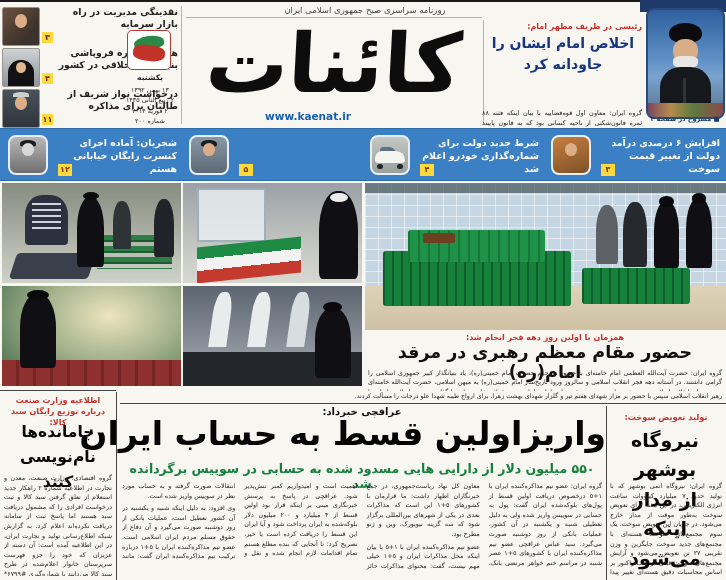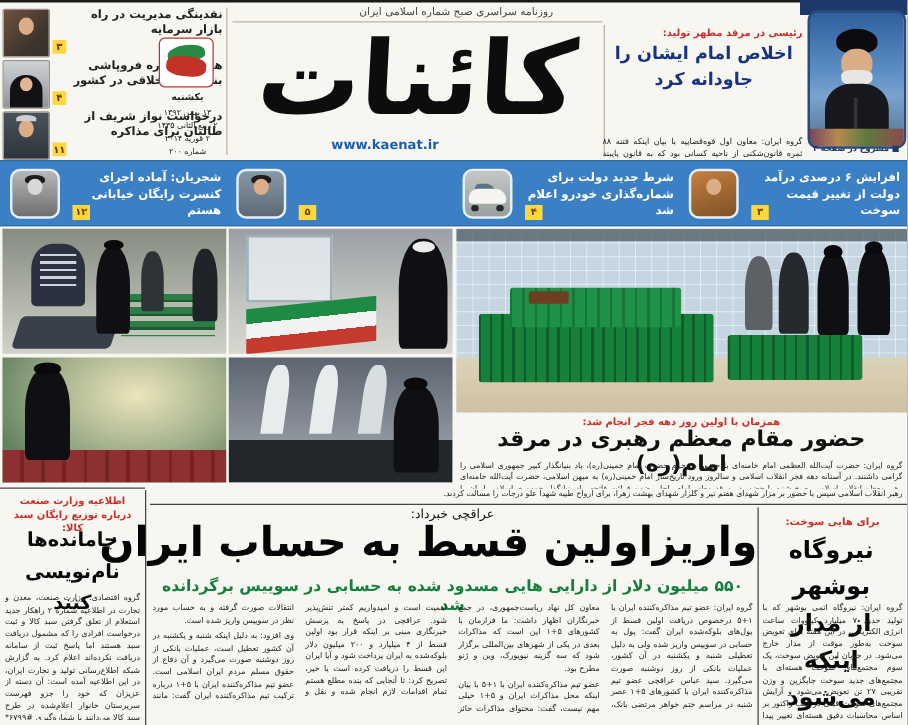--- a/index.html
+++ b/index.html
@@ -78,21 +78,21 @@
   .c-text{position:absolute;left:56px;right:6px;top:7px;font-size:9.4px;font-weight:bold;color:#fff;line-height:1.4;text-align:right;}
   .c-badge{position:absolute;left:56px;bottom:6px;min-width:12px;height:12px;padding:0 1px;background:#ffd83d;color:#7a3b00;font-size:8px;font-weight:bold;line-height:12px;text-align:center;}
 </style>
 </head>
 <body>
 
 <div class="page">
 
   <div class="abs" style="left:0;top:0;width:726px;height:2px;background:#1a1a1a;"></div>
 
-  <div class="abs center" style="left:240px;top:5px;width:250px;font-size:8.5px;color:#444;">روزنامه سراسری صبح شماره اسلامی ایران</div>
+  <div class="abs center" style="left:240px;top:5px;width:250px;font-size:8.5px;color:#444;">روزنامه سراسری صبح جمهوری اسلامی ایران</div>
   <div class="abs hair" style="left:186px;top:17px;width:296px;height:1px;"></div>
 
   <div class="brief" style="top:6px;">
     <div class="b-photo t-desk">
         <div class="face"></div>
       </div>
     <div class="b-text">نقدینگی مدیریت در راه بازار سرمایه</div>
     <div class="b-badge">۳</div>
   </div>
   <div class="brief" style="top:47px;">
@@ -135,21 +135,21 @@
 
   <div class="abs" style="left:640px;top:0;width:86px;height:12px;background:#1d3a6b;"></div>
   <div class="lead-photo">
     <div class="abs" style="left:28%;top:12%;width:44%;height:19%;background:#0c0c10;border-radius:50% 50% 40% 40%;"></div>
     <div class="abs" style="left:33%;top:27%;width:34%;height:23%;background:#d9ad85;border-radius:45%;"></div>
     <div class="abs" style="left:33%;top:43%;width:34%;height:12%;background:#e8e6e2;border-radius:40% 40% 60% 60%;"></div>
     <div class="abs" style="left:16%;top:53%;width:68%;height:47%;background:#17181d;border-radius:40% 40% 0 0;"></div>
     <div class="abs" style="left:47%;top:64%;width:4%;height:26%;background:#333;"></div>
     <div class="flw"></div>
   </div>
-  <div class="abs red" style="left:484px;top:22px;width:158px;font-size:8px;font-weight:bold;text-align:right;">رئیسی در مرقد مطهر تولید:</div>
+  <div class="abs red" style="left:484px;top:22px;width:158px;font-size:8px;font-weight:bold;text-align:right;">رئیسی در ظریف مطهر امام:</div>
   <div class="abs center" style="left:486px;top:33px;width:154px;font-size:14px;font-weight:bold;line-height:1.5;color:#16357e;">اخلاص امام ایشان را جاودانه کرد</div>
   <div class="abs just clip" style="left:482px;top:96px;width:160px;height:26px;font-size:6.5px;line-height:1.5;color:#222;margin-top:13px;">گروه ایران: معاون اول قوه‌قضاییه با بیان اینکه فتنه ۸۸ ثمره قانون‌شکنی از ناحیه کسانی بود که به قانون پایبند بودند گفت: حماسه سیاسی ۹۲ نتیجه قانون‌مداری بود.</div>
   <div class="abs center" style="left:644px;top:115px;width:82px;font-size:6.5px;font-weight:bold;color:#1d3a6b;">■ مشروح در صفحه ۲</div>
 
   <div class="strip">
     <div class="cell" style="right:0;">
       <div class="c-thumb t-orange">
           <div class="face"></div>
         </div>
       <div class="c-text">افزایش ۶ درصدی درآمد دولت از تغییر قیمت سوخت</div>
@@ -230,40 +230,40 @@
   <div class="abs center red" style="left:368px;top:333px;width:354px;font-size:8px;font-weight:bold;">همزمان با اولین روز دهه فجر انجام شد:</div>
   <div class="abs center" style="left:366px;top:342px;width:358px;font-size:17.5px;font-weight:bold;color:#101010;">حضور مقام معظم رهبری در مرقد امام(ره)</div>
   <div class="abs just clip" style="left:368px;top:368px;width:354px;height:23px;font-size:6.3px;line-height:1.5;color:#222;">گروه ایران: حضرت آیت‌الله العظمی امام خامنه‌ای با حضور در حرم حضرت امام خمینی(ره)، یاد بنیانگذار کبیر جمهوری اسلامی را گرامی داشتند. در آستانه دهه فجر انقلاب اسلامی و سالروز ورود تاریخ‌ساز امام خمینی(ره) به میهن اسلامی، حضرت آیت‌الله خامنه‌ای رهبر معظم انقلاب اسلامی، صبح شنبه با حضور در مرقد مطهر امام راحل، ضمن قرائت فاتحه، یاد بنیانگذار جمهوری اسلامی ایران را گرامی داشتند.</div>
   <div class="abs clip" style="left:186px;top:392px;width:536px;height:9px;font-size:6.3px;color:#222;text-align:right;">رهبر انقلاب اسلامی سپس با حضور بر مزار شهدای هفتم تیر و گلزار شهدای بهشت زهرا، برای ارواح طیبه شهدا علو درجات را مسألت کردند.</div>
 
   <div class="abs rule" style="left:0;top:390px;width:116px;height:1px;"></div>
   <div class="abs rule" style="left:116px;top:392px;width:1px;height:188px;"></div>
   <div class="abs rule" style="left:120px;top:403px;width:606px;height:1px;"></div>
   <div class="abs rule" style="left:606px;top:406px;width:1px;height:174px;"></div>
 
-  <div class="abs center" style="left:120px;top:406px;width:484px;font-size:10px;font-weight:normal;color:#111;">عراقچی خبرداد:</div>
+  <div class="abs center" style="left:120px;top:406px;width:484px;font-size:10px;font-weight:bold;color:#111;">عراقچی خبرداد:</div>
   <div class="abs center" style="left:118px;top:414px;width:488px;font-size:33px;font-weight:bold;color:#050505;white-space:nowrap;">واریزاولین قسط به حساب ایران</div>
   <div class="abs center" style="left:120px;top:461px;width:484px;font-size:12.5px;font-weight:bold;color:#15803d;">۵۵۰ میلیون دلار از دارایی هایی مسدود شده به حسابی در سوییس برگردانده شد</div>
   <div class="abs clip just" style="left:122px;top:482px;width:480px;height:96px;font-size:6.4px;line-height:1.5;color:#1e1e1e;column-count:4;column-gap:9px;">
     <p>گروه ایران: عضو تیم مذاکره‌کننده ایران با ۱+۵ درخصوص دریافت اولین قسط از پول‌های بلوکه‌شده ایران گفت: پول به حسابی در سوییس واریز شده ولی به دلیل تعطیلی شنبه و یکشنبه در آن کشور، عملیات بانکی از روز دوشنبه صورت می‌گیرد. سید عباس عراقچی عضو تیم مذاکره‌کننده ایران با کشورهای ۵+۱ عصر شنبه در مراسم ختم خواهر مرتضی بانک، معاون کل نهاد ریاست‌جمهوری، در جمع خبرنگاران اظهار داشت: ما قرارمان با کشورهای ۵+۱ این است که مذاکرات بعدی در یکی از شهرهای بین‌المللی برگزار شود که سه گزینه نیویورک، وین و ژنو مطرح بود.</p>
     <p>عضو تیم مذاکره‌کننده ایران با ۱+۵ با بیان اینکه محل مذاکرات ایران و ۵+۱ خیلی مهم نیست، گفت: محتوای مذاکرات حائز اهمیت است و امیدواریم کمتر تنش‌پذیر شود. عراقچی در پاسخ به پرسش خبرنگاری مبنی بر اینکه قرار بود اولین قسط از ۴ میلیارد و ۲۰۰ میلیون دلار بلوکه‌شده به ایران پرداخت شود و آیا ایران این قسط را دریافت کرده است یا خیر، تصریح کرد: تا آنجایی که بنده مطلع هستم تمام اقدامات لازم انجام شده و نقل و انتقالات صورت گرفته و به حساب مورد نظر در سوییس واریز شده است.</p>
     <p>وی افزود: به دلیل اینکه شنبه و یکشنبه در آن کشور تعطیل است، عملیات بانکی از روز دوشنبه صورت می‌گیرد و آن دفاع از حقوق مسلم مردم ایران اسلامی است. عضو تیم مذاکره‌کننده ایران با ۵+۱ درباره ترکیب تیم مذاکره‌کننده ایران گفت: مانند شکل سابق است و آقایان ظریف و اعضای هیات مدیران سیاسی شرکت خواهند کرد.</p>
 
   </div>
 
   <div class="abs center red" style="left:4px;top:395px;width:108px;font-size:8px;font-weight:bold;line-height:1.4;">
     <div>اطلاعیه وزارت صنعت</div>
     <div>درباره توزیع رایگان سبد کالا:</div>
   </div>
   <div class="abs center" style="left:4px;top:420px;width:108px;font-size:15.5px;font-weight:bold;line-height:1.6;color:#080808;">
     <div>جامانده‌ها</div>
     <div>نام‌نویسی کنند</div>
   </div>
   <div class="abs just clip" style="left:4px;top:474px;width:108px;height:102px;font-size:6.4px;line-height:1.5;color:#1e1e1e;">گروه اقتصادی: وزارت صنعت، معدن و تجارت در اطلاعیه شماره ۲ راهکار جدید استعلام از تعلق گرفتن سبد کالا و ثبت درخواست افرادی را که مشمول دریافت سبد هستند اما پاسخ ثبت از سامانه دریافت نکرده‌اند اعلام کرد. به گزارش شبکه اطلاع‌رسانی تولید و تجارت ایران، در این اطلاعیه آمده است: آن دسته از عزیزان که خود را جزو فهرست سرپرستان خانوار اعلام‌شده در طرح سبد کالا می‌دانند با شماره‌گیری #۶۷۹۹* و ثبت کد ملی خود می‌توانند از تخصیص سهمیه سبد کالا مطلع شوند.</div>
 
-  <div class="abs center red" style="left:612px;top:412px;width:108px;font-size:8.2px;font-weight:bold;">برای هایی سوخت:</div>
+  <div class="abs center red" style="left:612px;top:412px;width:108px;font-size:8.2px;font-weight:bold;">تولید تعویض سوخت:</div>
   <div class="abs center" style="left:608px;top:426px;width:114px;font-size:19px;font-weight:bold;line-height:1.55;color:#080808;">
     <div>نیروگاه بوشهر</div>
     <div>از مدار اینکه می‌شود</div>
   </div>
   <div class="abs just clip" style="left:610px;top:482px;width:112px;height:96px;font-size:6.4px;line-height:1.5;color:#1e1e1e;">گروه ایران: نیروگاه اتمی بوشهر که با تولید حدود ۷ میلیارد کیلووات ساعت انرژی الکتریکی، در این هفته برای تعویض سوخت به‌طور موقت از مدار خارج می‌شود. در جریان این تعویض سوخت، یک سوم مجتمع‌های سوخت هسته‌ای با مجتمع‌های جدید سوخت جایگزین و وزن تقریبی ۲۷ تن تعویض می‌شود و آرایش مجتمع‌های سوخت قبلی در قلب راکتور بر اساس محاسبات دقیق هسته‌ای تغییر پیدا خواهد کرد. همزمان با تعویض سوخت، تعمیرات برنامه‌ریزی‌شده سالانه نیروگاه با مدیریت متخصصان و کارکنان ایرانی و مشارکت شرکت‌های توانمند ایرانی و روسی انجام خواهد شد. فعالیت نیروگاه اتمی بوشهر در روزهای سرد سال ادامه دارد.</div>
 
 </div>
 
 </body></html>

